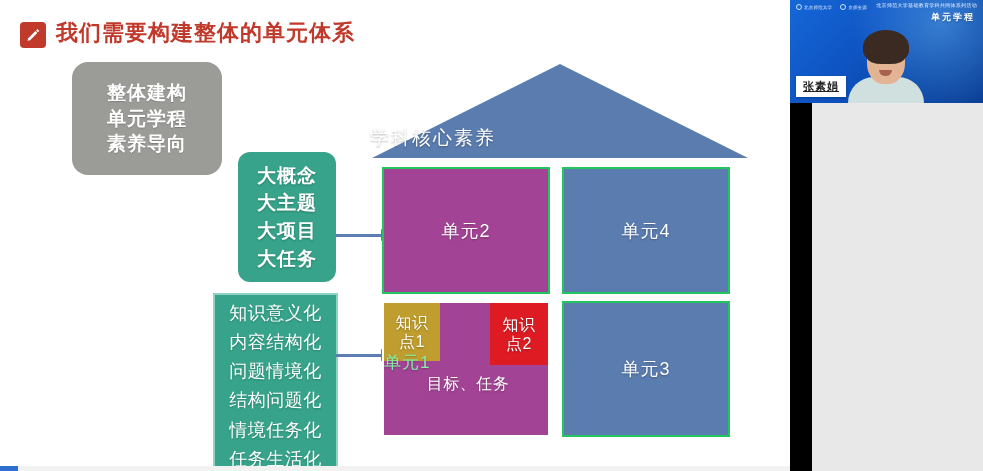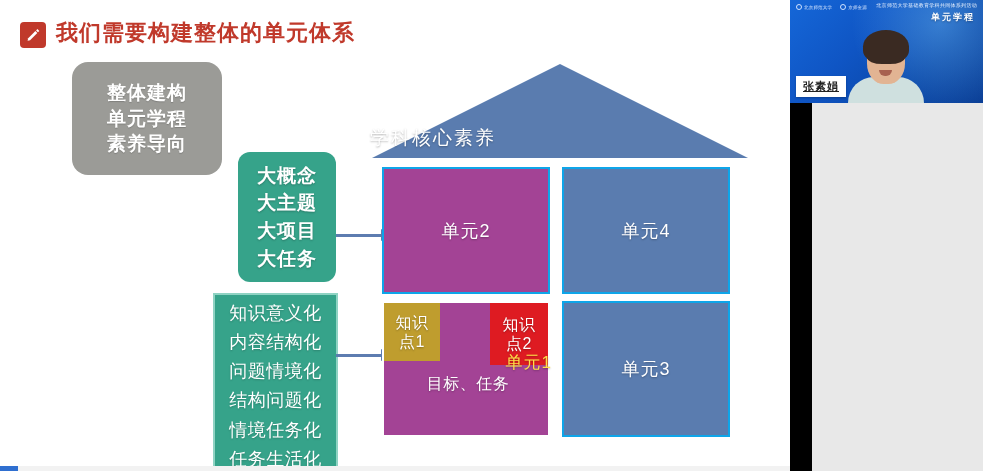--- a/index.html
+++ b/index.html
@@ -119,21 +119,21 @@
   #roof svg { display: block; }
   #roof-label {
     position: absolute; left: 0; top: 63px; width: 380px;
     color: #ffffff; font-size: 19px;
     letter-spacing: 2px;
     text-shadow: 0 1px 2px rgba(0,0,0,.3);
   }
 
   .unit-box {
     position: absolute;
-    border: 2px solid #0ea5e9;
+    border: 2px solid #22c55e;
     display: flex; align-items: center; justify-content: center;
   }
   .unit-label {
     color: #ffffff; font-size: 18px; letter-spacing: 1px;
     text-shadow: 0 1px 2px rgba(0,0,0,.28);
   }
 
   
   #unit-2 { left: 12px;  top: 105px; width: 168px; height: 127px; background: #a34395; }
   
@@ -143,22 +143,22 @@
 
   
   #unit-1 {
     position: absolute; left: 12px; top: 239px;
     width: 168px; height: 136px;
     background: #a34395;
     border: 2px solid #ffffff;
   }
   #unit-1-label {
     position: absolute; left: 0; top: 48px; width: 168px;
-    text-align: right;
-    color: #fde047; font-size: 17px; letter-spacing: 1px;
+    text-align: left;
+    color: #86efac; font-size: 17px; letter-spacing: 1px;
     text-shadow: 0 1px 2px rgba(0,0,0,.28);
   }
   #unit-1-detail {
     position: absolute; left: 0; top: 70px; width: 168px;
     text-align: center;
     color: #ffffff; font-size: 16px; line-height: 1.35; letter-spacing: .5px;
     text-shadow: 0 1px 2px rgba(0,0,0,.28);
   }
   .kp-box {
     position: absolute;

